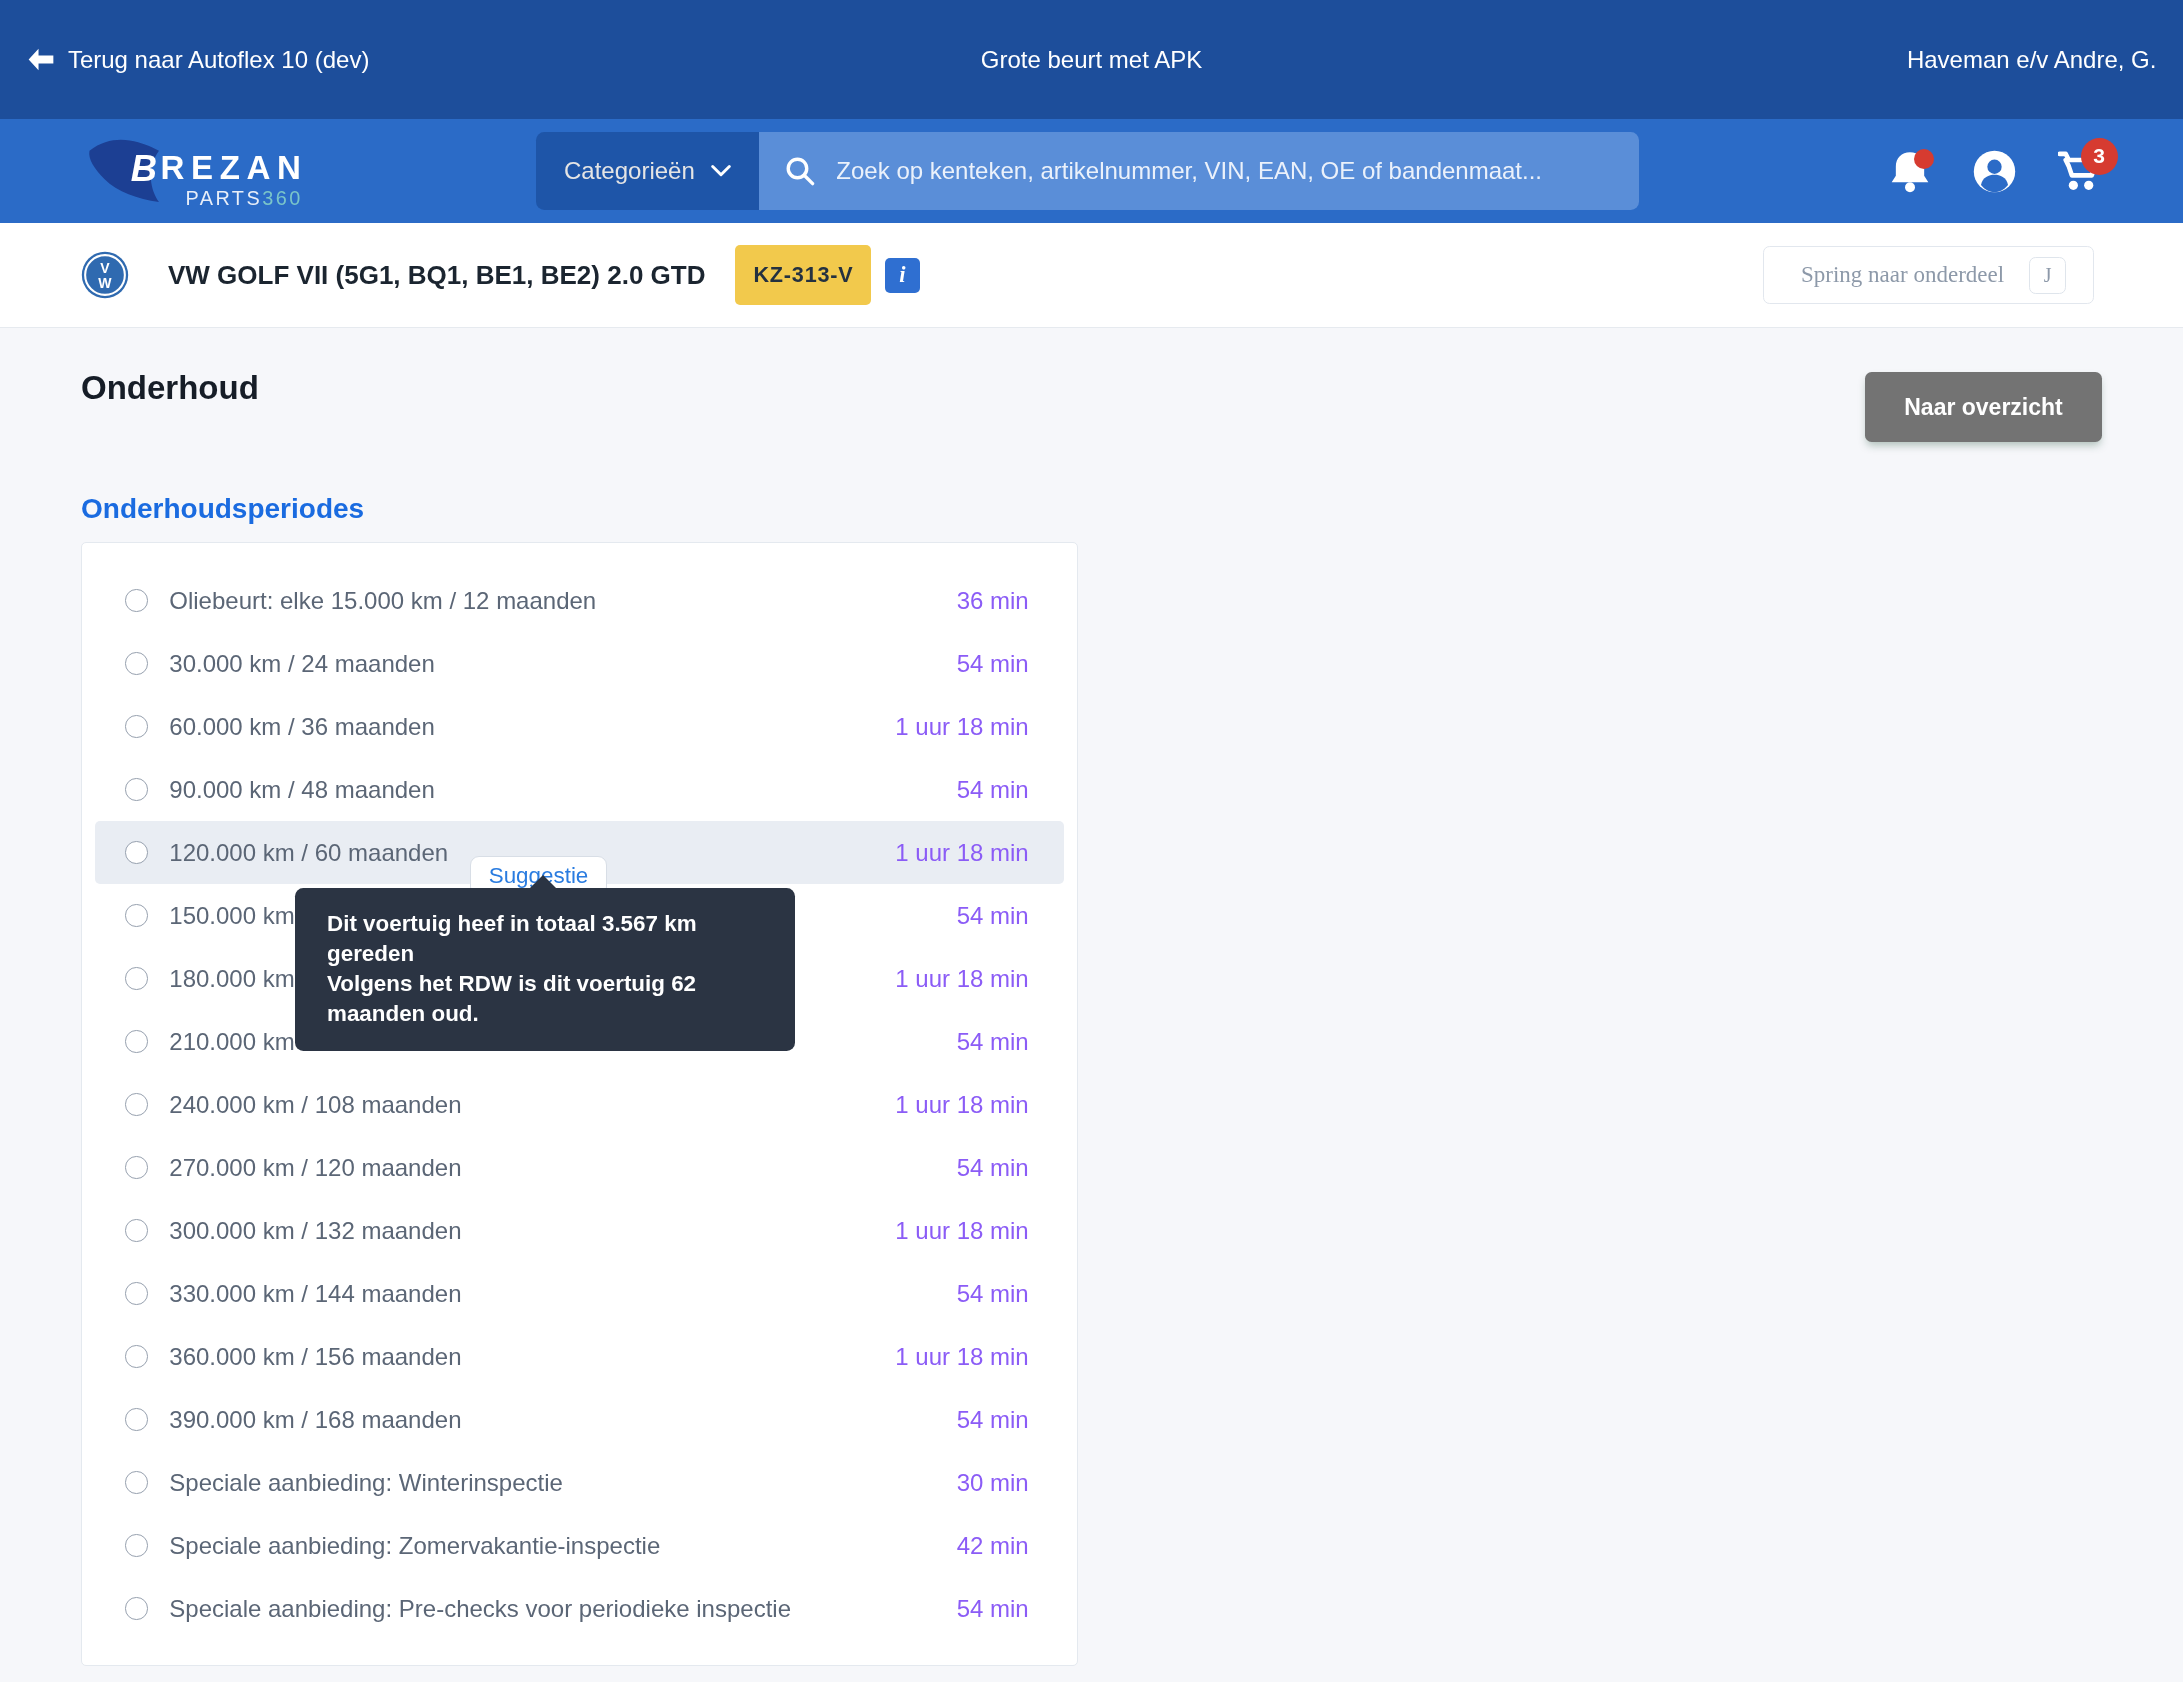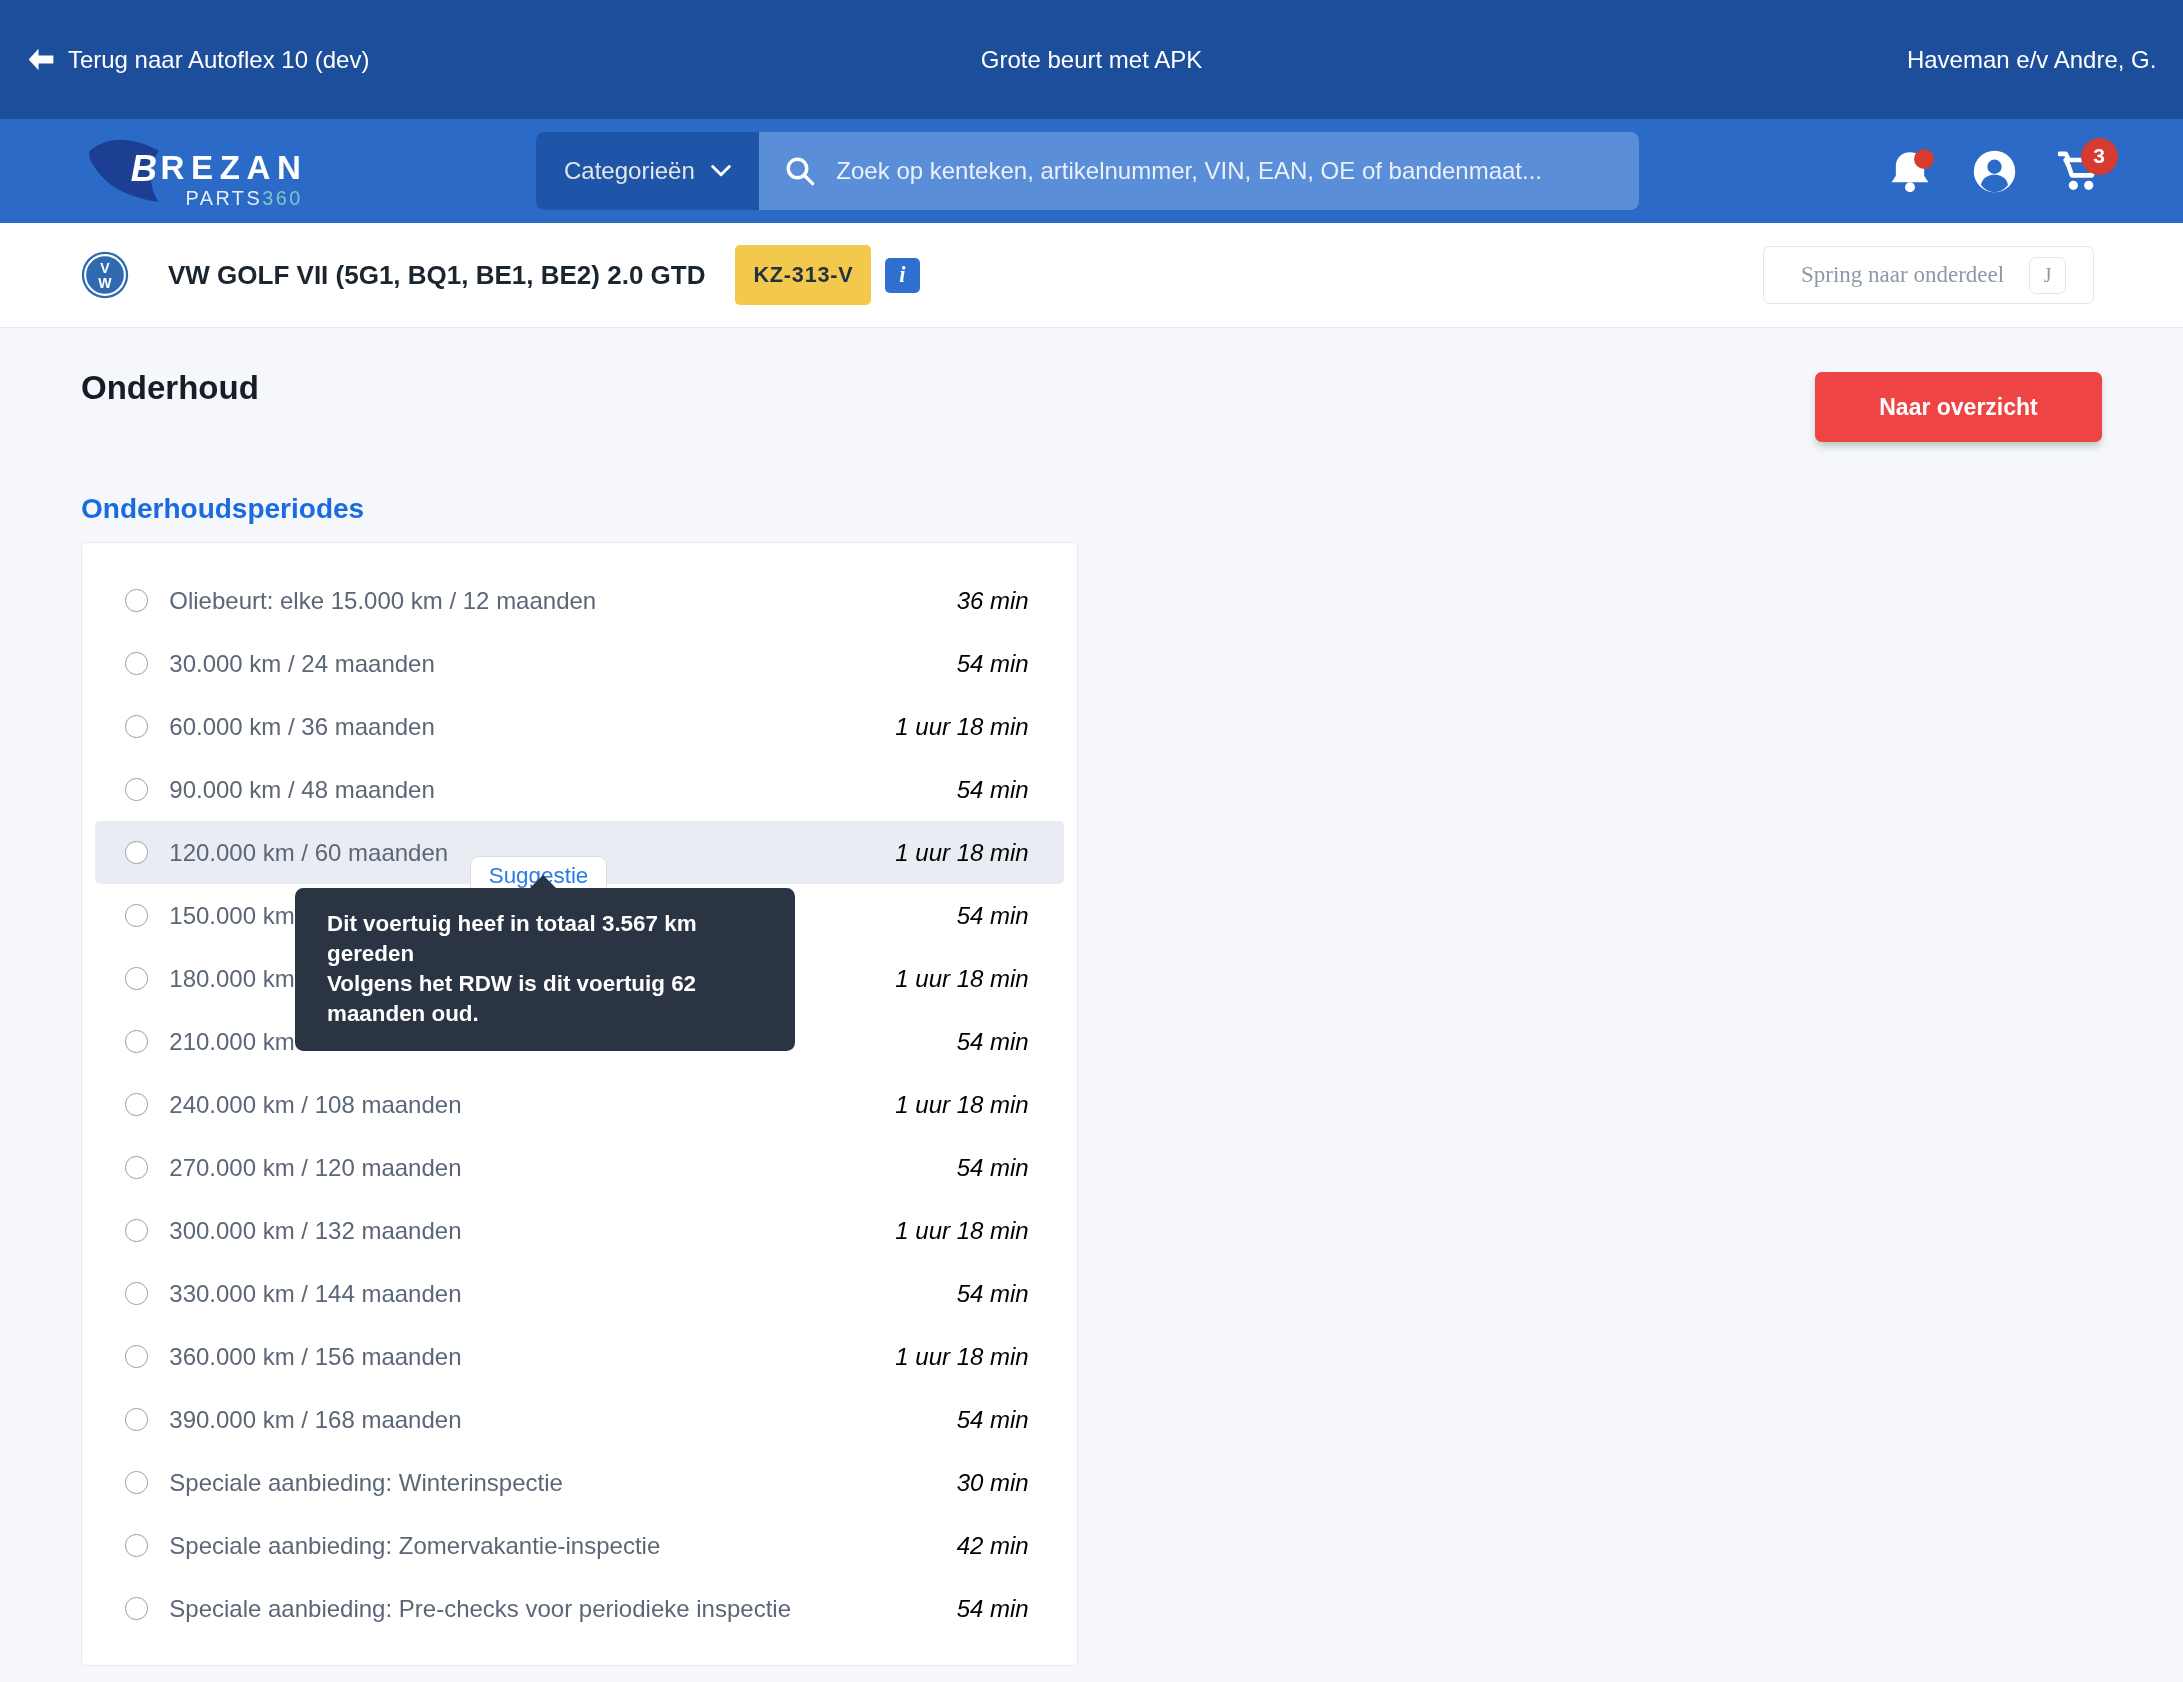--- a/index.html
+++ b/index.html
@@ -70,22 +70,22 @@
   }
   .key-badge {
     width:37px; height:37px; border:0.8px solid #dfe5ec; border-radius:6.6px;
     display:flex; align-items:center; justify-content:center; font-size:20px; color:#8d99a9;
   }
 
   
   .main { position:relative; padding:42px 81px 0 81px; }
   .page-title { font-size:33px; font-weight:700; color:#161d27; line-height:35px; }
   .overview-btn {
-    position:absolute; top:44px; right:81px; width:287px; height:70px;
-    background:#ef4444; border:none; border-radius:6.6px; cursor:pointer;
+    position:absolute; top:44px; right:81px; width:237px; height:70px;
+    background:#737373; border:none; border-radius:6.6px; cursor:pointer;
     color:#fff; font-size:23px; font-weight:700; font-family:inherit;
     box-shadow:0 5px 8.3px -2.5px rgba(30,80,55,0.35);
   }
   .section-title { margin-top:88px; font-size:28px; font-weight:700; color:#1a6be0; }
 
   .content-row { display:flex; gap:25px; margin-top:16.6px; align-items:flex-start;flex-direction:column; }
 
   .periods-card {
     width:997px; min-height:1124px; background:#fff;
     border:0.8px solid #e4e9ef; border-radius:5px;
@@ -94,21 +94,21 @@
   .period-row {
     height:63px; display:flex; align-items:center;
     padding:0 35px 0 30px; border-radius:5px;
     font-size:24px; color:#5b6676;
   }
   .period-row.highlighted { background:#e9edf3; }
   .radio {
     width:22.4px; height:22.4px; border:1.7px solid #97a1af; border-radius:50%;
     margin-right:21.6px; flex-shrink:0; cursor:pointer; background:#fff;
   }
-  .period-duration { margin-left:auto; color:#000000; white-space:nowrap;font-style:italic; }
+  .period-duration { margin-left:auto; color:#8b5cf6; white-space:nowrap; }
   .suggestion-badge {
     margin-left:21.6px; background:#fff; border:0.8px solid #d8dee6; border-radius:9px;
     padding:5.8px 18px; color:#2a7ce0; font-size:22.4px; cursor:pointer; white-space:nowrap;margin-top:47px;
   }
 
   .tooltip {
     position:absolute; left:213px; top:345px; width:500px; z-index:5;
     background:#2b3443; border-radius:8.3px; color:#fff;
     padding:21.6px 32px; font-size:22.4px; font-weight:600; line-height:30px;
   }

